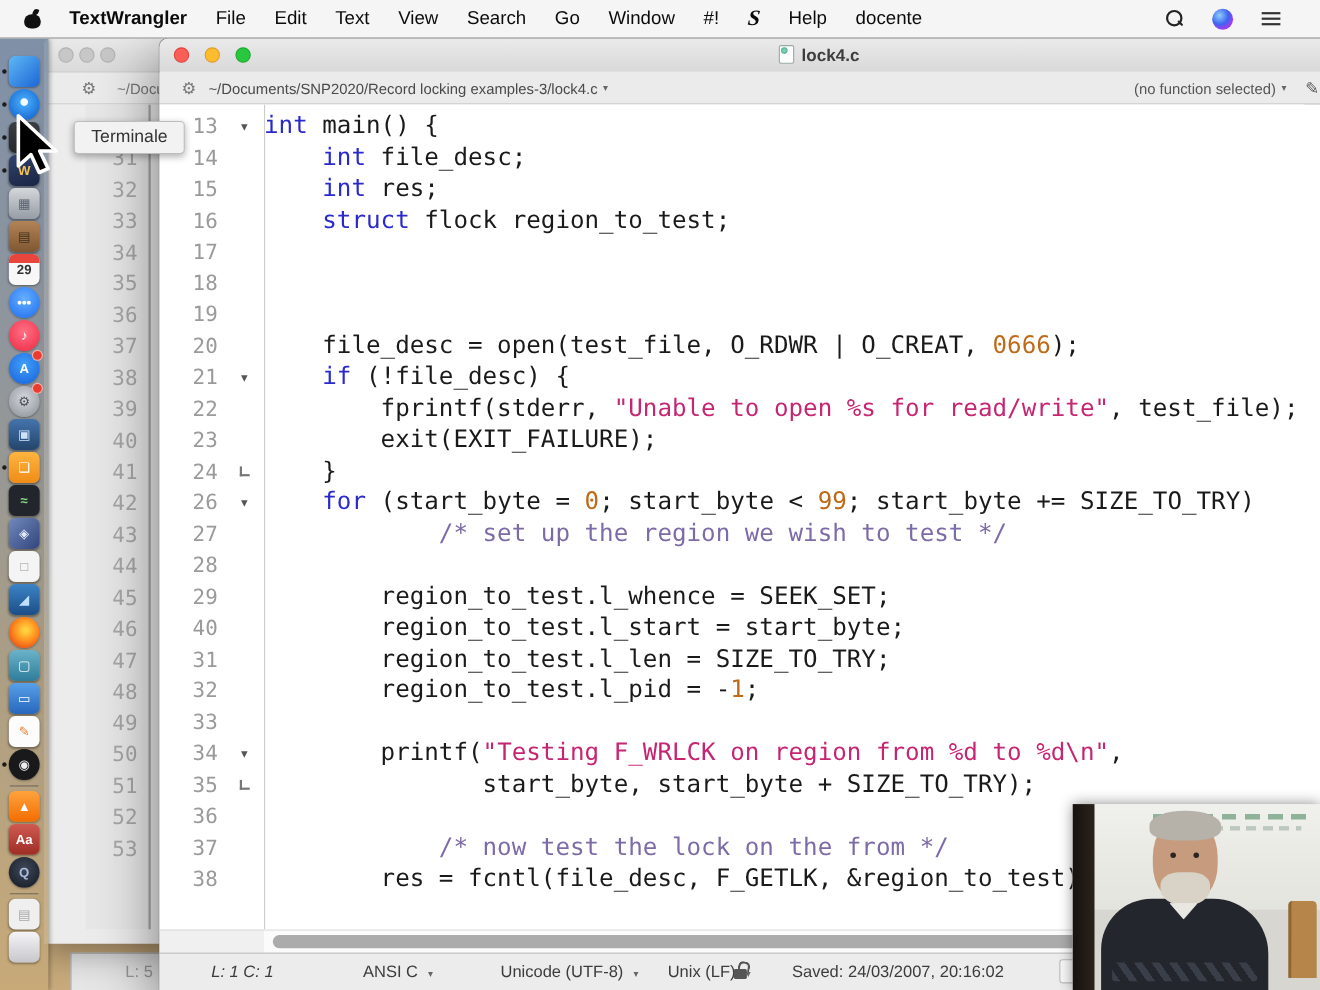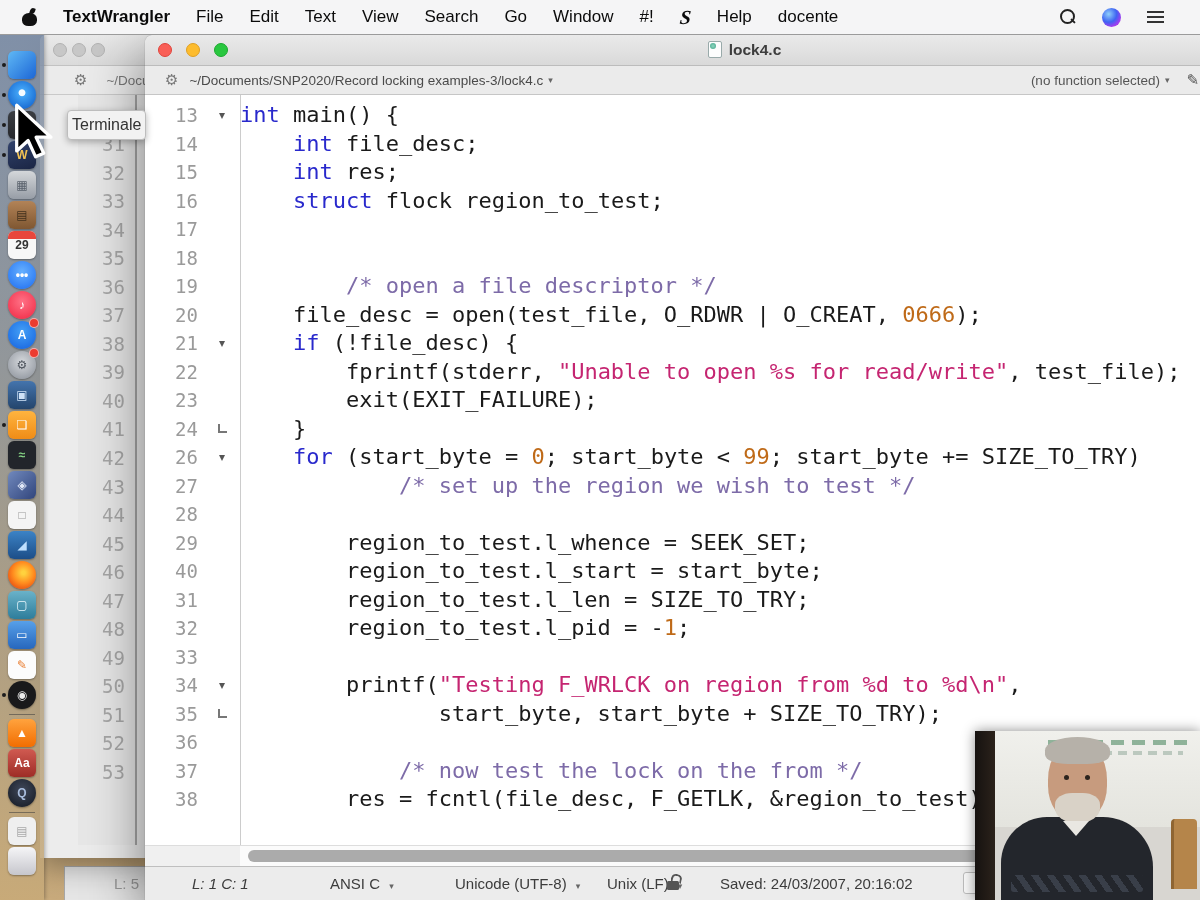--- a/index.html
+++ b/index.html
@@ -130,21 +130,21 @@
   .sb-lang { left:185px; } .sb-enc { left:310px; } .sb-le { left:427px;margin-left:35px; }
   .sb-saved { left:575px; }
   .lockico { position:absolute; left:522px; top:14px; width:12px; height:9px; background:#555; border-radius:1.5px; }
   .lockico::before { content:''; position:absolute; left:4px; top:-7px; width:7px; height:7px;
     border:2px solid #555; border-bottom:none; border-radius:5px 5px 0 0; transform:rotate(10deg); }
   .sb-busy { position:absolute; left:818px; top:5px; width:24px; height:22px; background:#f7f7f7;
     border:1px solid #bbb; border-radius:3px; }
 
   
   .tooltip { position:absolute; left:67px; top:110px; z-index:60; background:#f2f2f2;
-    border:1px solid #bdbdbd; border-radius:4px; padding:5px 4px; font-size:16px; color:#333;
+    border:1px solid #bdbdbd; border-radius:4px; padding:5px 15px; font-size:16px; color:#333;
     box-shadow:0 2px 7px rgba(0,0,0,.3); }
 
   
   .cursor { position:absolute; left:10px; top:102px; z-index:70; }
 
   
   .webcam { position:absolute; left:975px; top:731px; width:225px; height:169px; z-index:50;
     background:#d8d6d1; overflow:hidden; box-shadow:0 0 12px rgba(0,0,0,.45); }
   .wc-screen { position:absolute; left:18px; top:0; right:0; height:96px;
     background:linear-gradient(#f0f0ec 0%,#e4e4de 100%); }
@@ -302,21 +302,20 @@
           <div class="fold"></div>
         </div>
         <div class="code-row">
           <div class="ln">18</div>
           <div class="fold"></div>
           <div class="ct"></div>
         </div>
         <div class="code-row">
           <div class="ln">19</div>
           <div class="fold"></div>
-          <div class="ct"><span class="tc">        /* open a file descriptor */</span></div>
         </div>
         <div class="code-row">
           <div class="ln">20</div>
           <div class="fold"></div>
           <div class="ct"><span class="tp">    file_desc = open(test_file, O_RDWR | O_CREAT, </span><span class="tn">0666</span><span class="tp">);</span></div>
         </div>
         <div class="code-row">
           <div class="ln">21</div>
           <div class="fold">▾</div>
           <div class="ct"><span class="tp">    </span><span class="tk">if</span><span class="tp"> (!file_desc) {</span></div>

